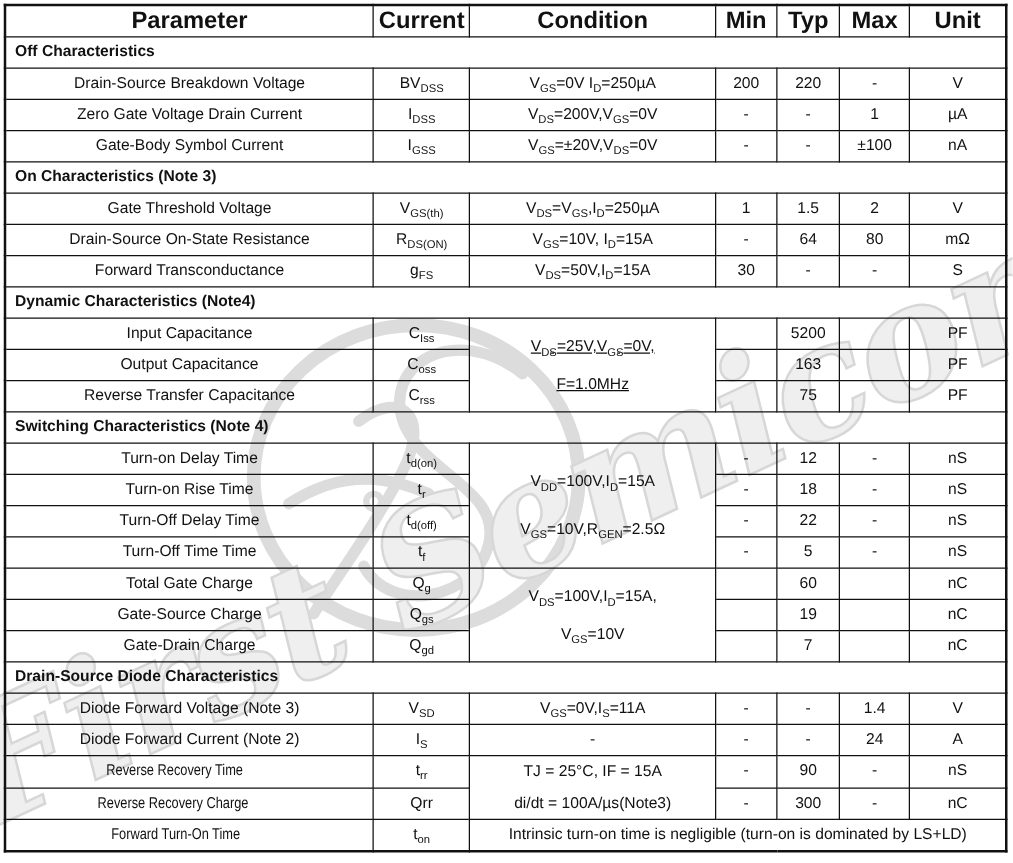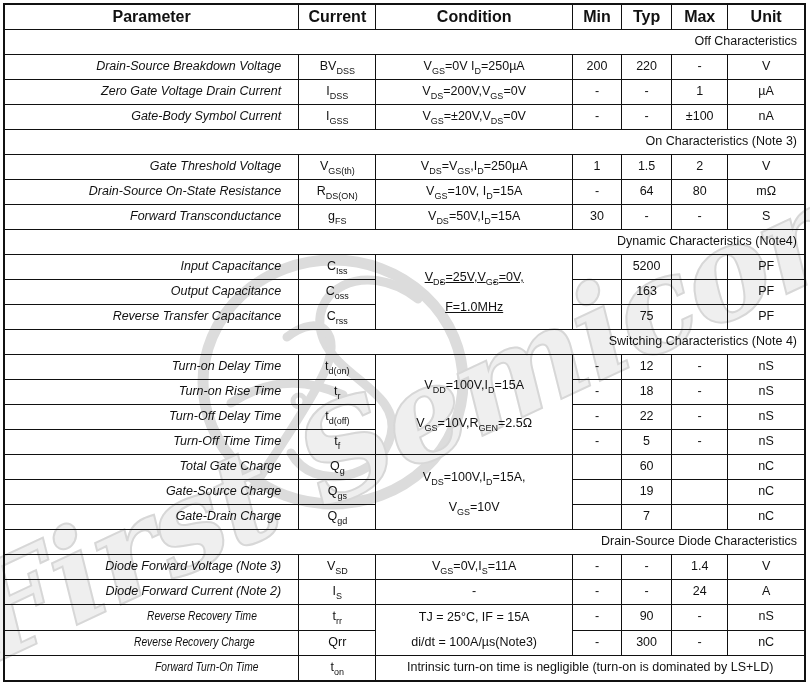--- a/index.html
+++ b/index.html
@@ -42,23 +42,23 @@
   }
   th, td {
     border: 1.4px solid #111;
     height: 24px;
     padding: 0 3px;
     text-align: center;
     font-size: 12.5px;
     line-height: 1.25;
     overflow: hidden;
   }
-  th { font-size: 16px; font-weight: bold; }
-  td.param { text-align: right; padding: 0 17px; font-style: italic; }
-  td.section { text-align: right; padding: 0 7px; font-weight: normal; }
+  th { font-size: 19px; font-weight: bold; }
+  td.param { text-align: center; padding: 0 5px; }
+  td.section { text-align: left; padding: 0 7px; font-weight: bold; }
   sub { font-size: 0.72em; line-height: 0; }
   .condensed {
     display: inline-block;
     transform: scaleX(0.82);
     transform-origin: 0 50%;
     white-space: nowrap;
   }
 </style>
 </head>
 <body>

